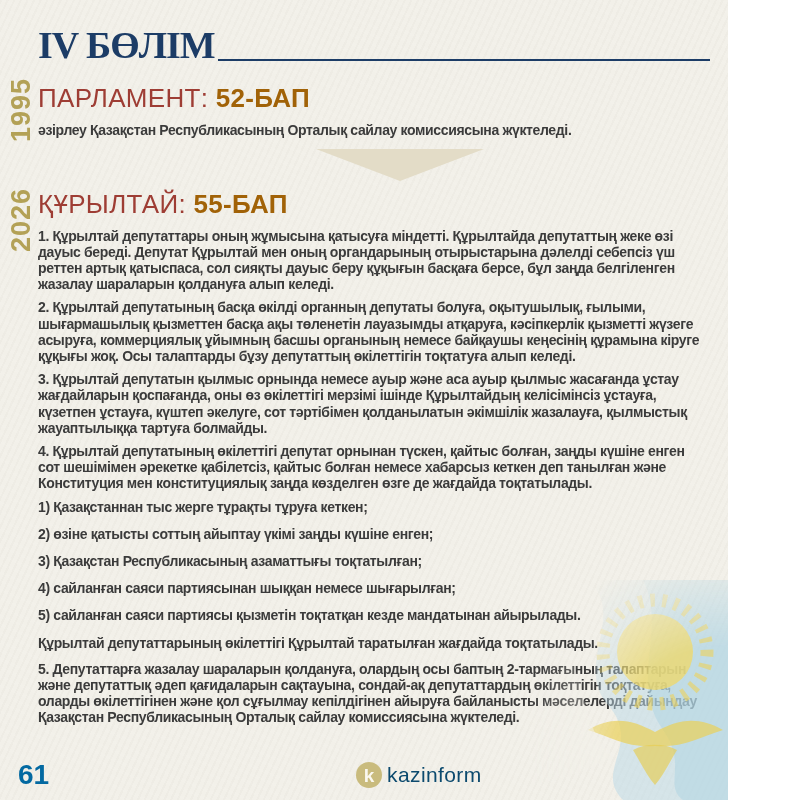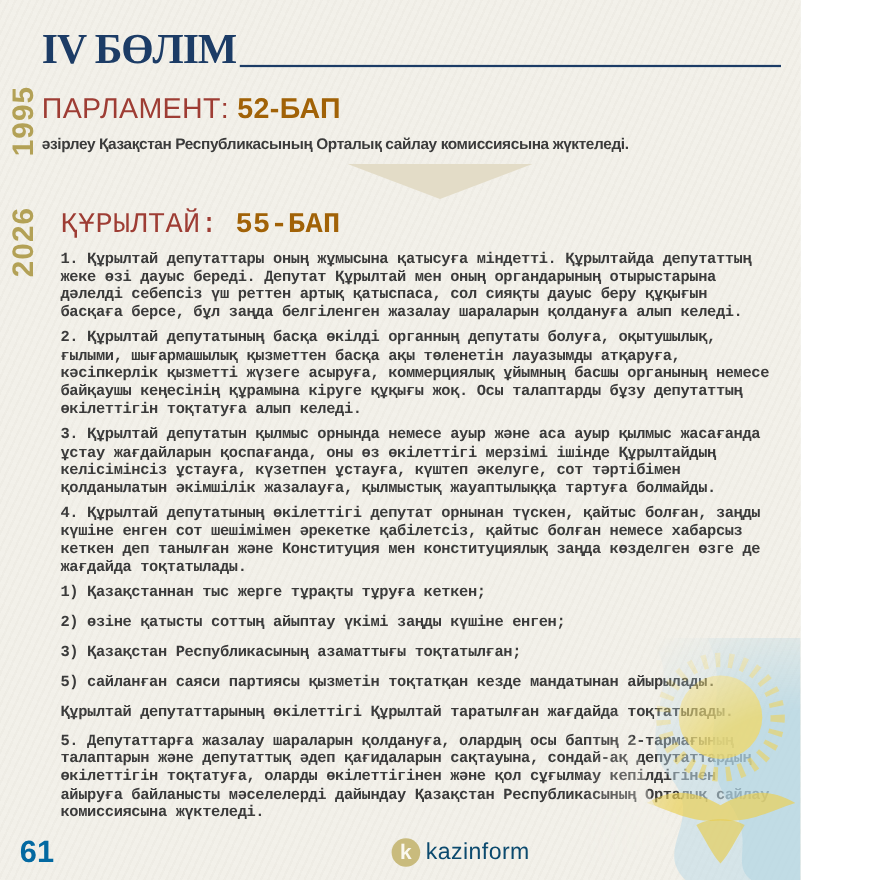--- a/index.html
+++ b/index.html
@@ -45,21 +45,21 @@
 
   .parlament { position:absolute; left:38px; top:84px; right:22px; }
   .parlament .body-text { margin:9px 0 0; }
 
   .arrow {
     position:absolute; left:316px; top:149px; width:0; height:0;
     border-left:84px solid transparent; border-right:84px solid transparent;
     border-top:32px solid #e3dcc7;
   }
 
-  .kurultai { position:absolute; left:55px; top:190px; right:22px;font-family:Liberation Mono, monospace; }
+  .kurultai { position:absolute; left:38px; top:190px; right:22px; }
   .kurultai .sec-head { margin-bottom:9px; }
   .para { margin:0 0 7px; }
   .list-intro { margin:0 0 9px; }
   .item { margin:0 0 11px; }
   .list-outro { margin:0 0 10px; }
   .final { margin:0; }
 
   
   .page-number { position:absolute; left:18px; top:759px; font-size:28px; font-weight:bold; color:#0369a1; }
   .logo { position:absolute; left:356px; top:762px; display:flex; align-items:center; }
@@ -99,20 +99,21 @@
 
   <div class="kurultai">
     <h2 class="sec-head"><span>ҚҰРЫЛТАЙ:</span> <span class="article">55-БАП</span></h2>
     <p class="body-text para">1. Құрылтай депутаттары оның жұмысына қатысуға міндетті. Құрылтайда депутаттың жеке өзі дауыс береді. Депутат Құрылтай мен оның органдарының отырыстарына дәлелді себепсіз үш реттен артық қатыспаса, сол сияқты дауыс беру құқығын басқаға берсе, бұл заңда белгіленген жазалау шараларын қолдануға алып келеді.</p>
     <p class="body-text para">2. Құрылтай депутатының басқа өкілді органның депутаты болуға, оқытушылық, ғылыми, шығармашылық қызметтен басқа ақы төленетін лауазымды атқаруға, кәсіпкерлік қызметті жүзеге асыруға, коммерциялық ұйымның басшы органының немесе байқаушы кеңесінің құрамына кіруге құқығы жоқ. Осы талаптарды бұзу депутаттың өкілеттігін тоқтатуға алып келеді.</p>
     <p class="body-text para">3. Құрылтай депутатын қылмыс орнында немесе ауыр және аса ауыр қылмыс жасағанда ұстау жағдайларын қоспағанда, оны өз өкілеттігі мерзімі ішінде Құрылтайдың келісімінсіз ұстауға, күзетпен ұстауға, күштеп әкелуге, сот тәртібімен қолданылатын әкімшілік жазалауға, қылмыстық жауаптылыққа тартуға болмайды.</p>
     <p class="body-text para">4. Құрылтай депутатының өкілеттігі депутат орнынан түскен, қайтыс болған, заңды күшіне енген сот шешімімен әрекетке қабілетсіз, қайтыс болған немесе хабарсыз кеткен деп танылған және Конституция мен конституциялық заңда көзделген өзге де жағдайда тоқтатылады.</p>
     <p class="body-text item">1) Қазақстаннан тыс жерге тұрақты тұруға кеткен;</p>
     <p class="body-text item">2) өзіне қатысты соттың айыптау үкімі заңды күшіне енген;</p>
     <p class="body-text item">3) Қазақстан Республикасының азаматтығы тоқтатылған;</p>
+    <p class="body-text item">4) сайланған саяси партиясынан шыққан немесе шығарылған;</p>
     <p class="body-text item">5) сайланған саяси партиясы қызметін тоқтатқан кезде мандатынан айырылады.</p>
     <p class="body-text list-outro">Құрылтай депутаттарының өкілеттігі Құрылтай таратылған жағдайда тоқтатылады.</p>
     <p class="body-text final">5. Депутаттарға жазалау шараларын қолдануға, олардың осы баптың 2-тармағының талаптарын және депутаттық әдеп қағидаларын сақтауына, сондай-ақ депутаттардың өкілеттігін тоқтатуға, оларды өкілеттігінен және қол сұғылмау кепілдігінен айыруға байланысты мәселелерді дайындау Қазақстан Республикасының Орталық сайлау комиссиясына жүктеледі.</p>
   </div>
 
   <svg class="flag" viewBox="0 0 195 220" xmlns="http://www.w3.org/2000/svg" aria-hidden="true">
     <path d="M55,0 C95,35 40,85 75,125 C110,165 60,190 90,220 L195,220 L195,0 Z" fill="#bedbe8" opacity="0.55"></path>
     <path d="M110,0 C135,50 95,100 130,150 C155,185 130,205 150,220 L195,220 L195,0 Z" fill="#a9d0e2" opacity="0.45"></path>
     <circle cx="122" cy="72" r="38" fill="#f0d865" opacity="0.75"></circle>
     <circle cx="122" cy="72" r="52" fill="none" stroke="#ecd25c" stroke-width="13" stroke-dasharray="4.5 7.5" opacity="0.6"></circle>

